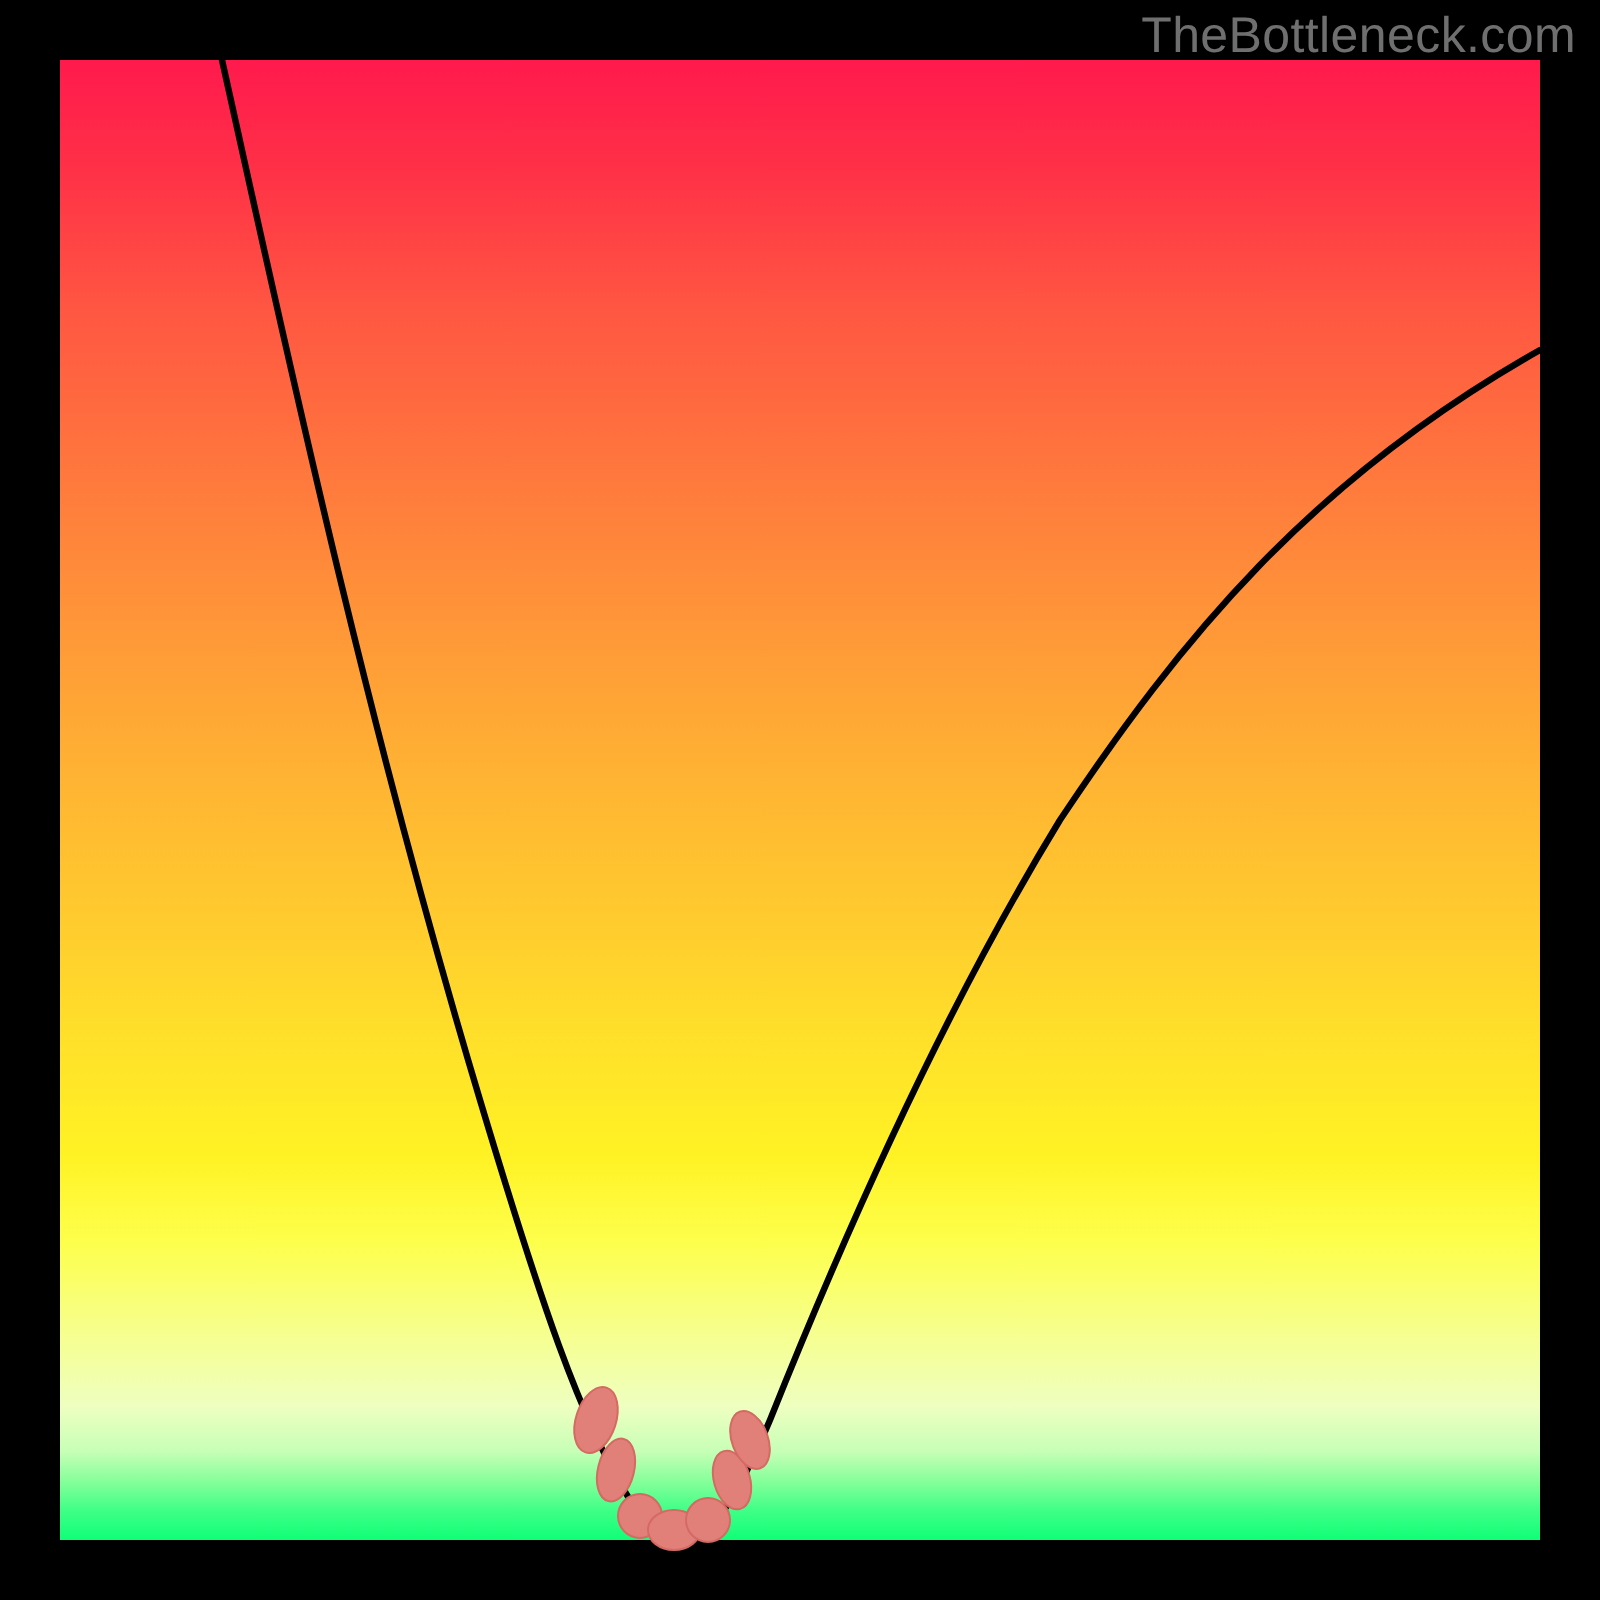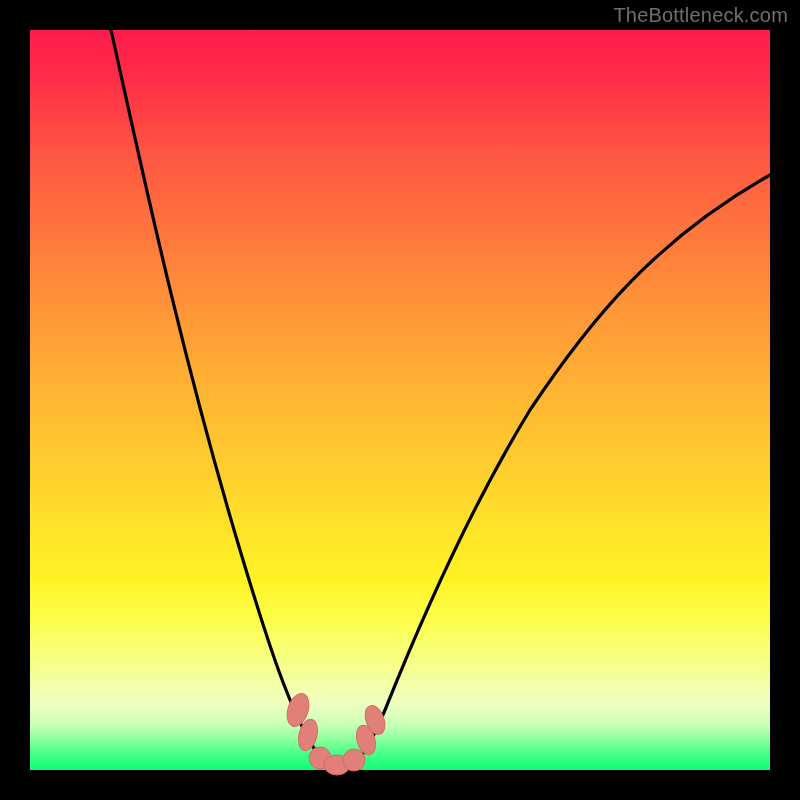--- a/index.html
+++ b/index.html
@@ -41,21 +41,21 @@
       #c7ffb7 94%,
       #87ff9a 96%,
       #3fff87 98%,
       #0fff77 100%);
   }
   .watermark {
     position: absolute;
     top: 4px;
     right: 12px;
     color: #6f6f6f;
-    font-size: 20px;
+    font-size: 25px;
     font-weight: 500;
     letter-spacing: 0.2px;
   }
   svg.overlay {
     position: absolute;
     left: 30px;
     top: 30px;
     width: 740px;
     height: 740px;
     overflow: visible;

